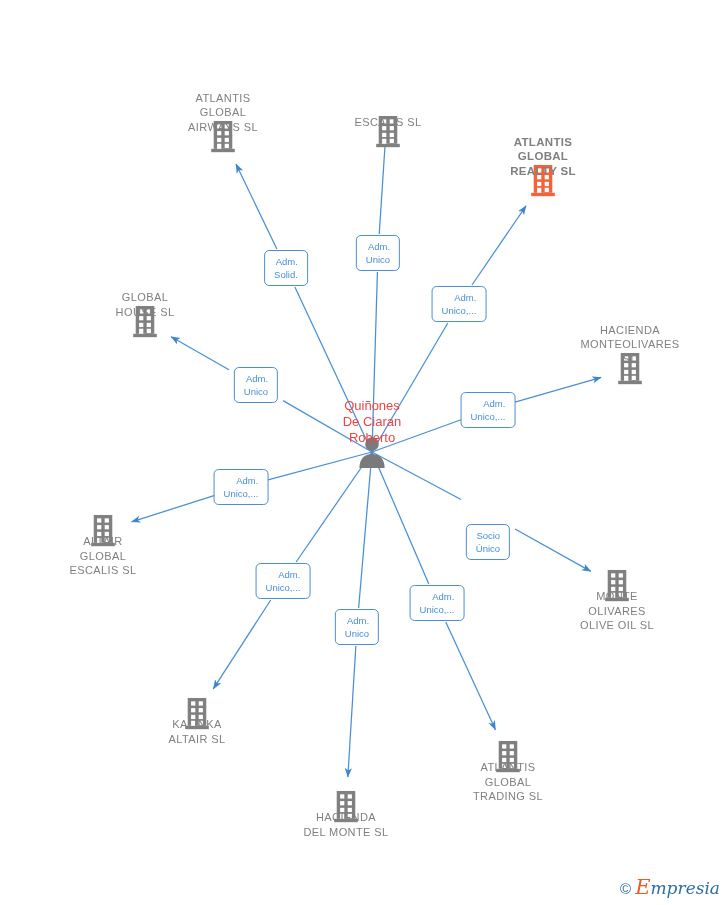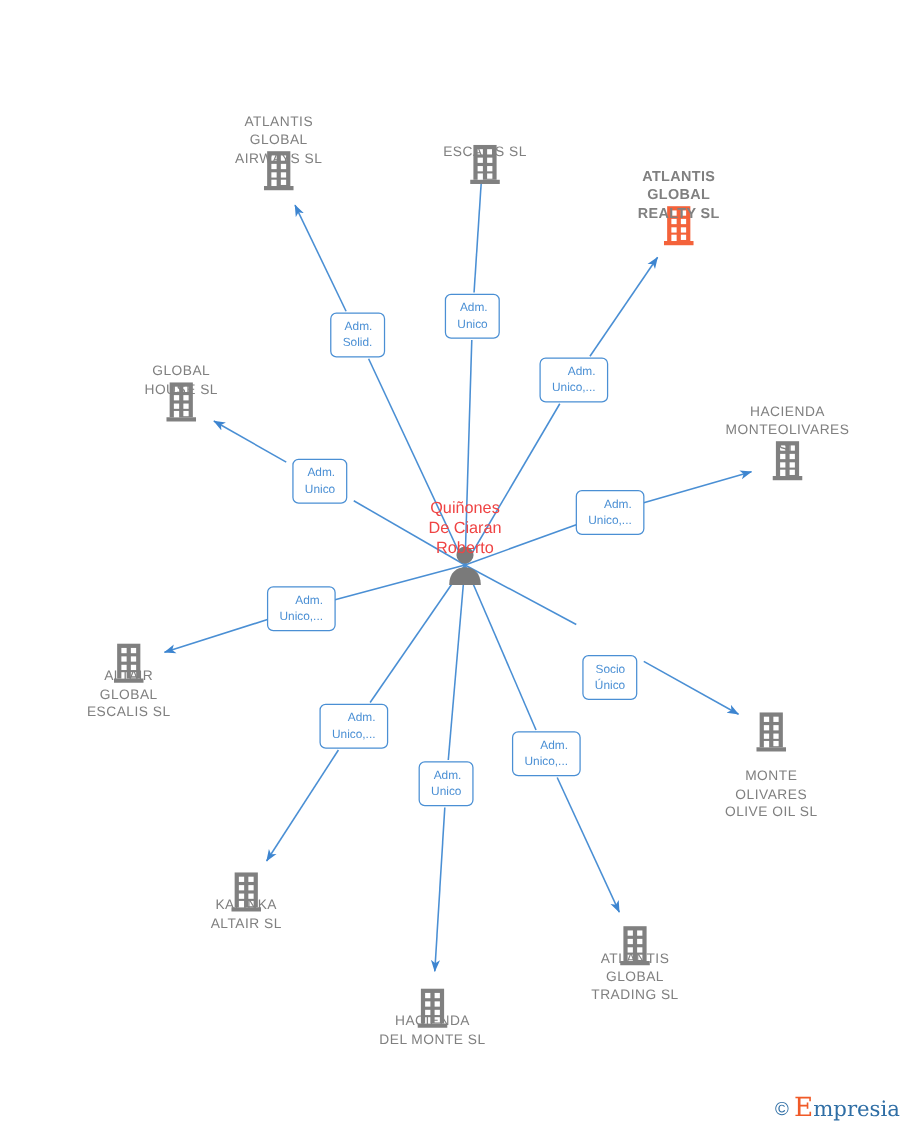--- a/index.html
+++ b/index.html
@@ -39,21 +39,21 @@
     white-space:pre-line;
     box-sizing:border-box;
   }
 
   .watermark{
     position:absolute;
     right:8px;bottom:8px;
     display:flex;align-items:center;gap:4px;
   }
   .wm-c{color:#2f6ea5;font-size:15px;line-height:15px;}
-  .wm-text{font-family:"DejaVu Serif", serif;font-size:17px;color:#2f6ea5;line-height:17px;}
+  .wm-text{font-family:"DejaVu Serif", serif;font-style:italic;font-size:17px;color:#2f6ea5;line-height:17px;}
   .wm-text .e{color:#f05a28;font-size:21px;}
 </style>
 </head>
 <body>
 
 <div id="stage">
 
   <svg class="edges" viewBox="0 0 728 905" xmlns="http://www.w3.org/2000/svg">
     <defs>
       <marker id="arrow" markerWidth="9" markerHeight="9" refX="7.2" refY="3.1" orient="auto" markerUnits="strokeWidth">
@@ -270,21 +270,21 @@
             <rect x="9" y="5" width="5" height="5" fill="#fff"></rect>
             <rect x="18" y="5" width="5" height="5" fill="#fff"></rect>
             <rect x="9" y="13" width="5" height="5" fill="#fff"></rect>
             <rect x="18" y="13" width="5" height="5" fill="#fff"></rect>
             <rect x="9" y="21" width="5" height="5" fill="#fff"></rect>
             <rect x="18" y="21" width="5" height="5" fill="#fff"></rect>
             <rect x="9" y="28" width="5" height="6" fill="#fff"></rect>
             <rect x="18" y="28" width="5" height="5" fill="#fff"></rect>
           </svg>
         </div>
-        <div class="label" style="position: absolute; left: 50%; width: 160px; transform: translateX(-50%); top: 20px; margin-top: 25px;">MONTE
+        <div class="label" style="position: absolute; left: 50%; width: 160px; transform: translateX(-50%); top: 20px;">MONTE
 OLIVARES
 OLIVE OIL SL</div>
       </div>
     </div>
   <div id="box-layer">
       <div class="relbox" style="left: 286px; top: 268px;">Adm.
 Solid.</div>
       <div class="relbox" style="left: 378px; top: 253px;">Adm.
 Unico</div>
       <div class="relbox" style="left: 459px; top: 304px;">Adm.

